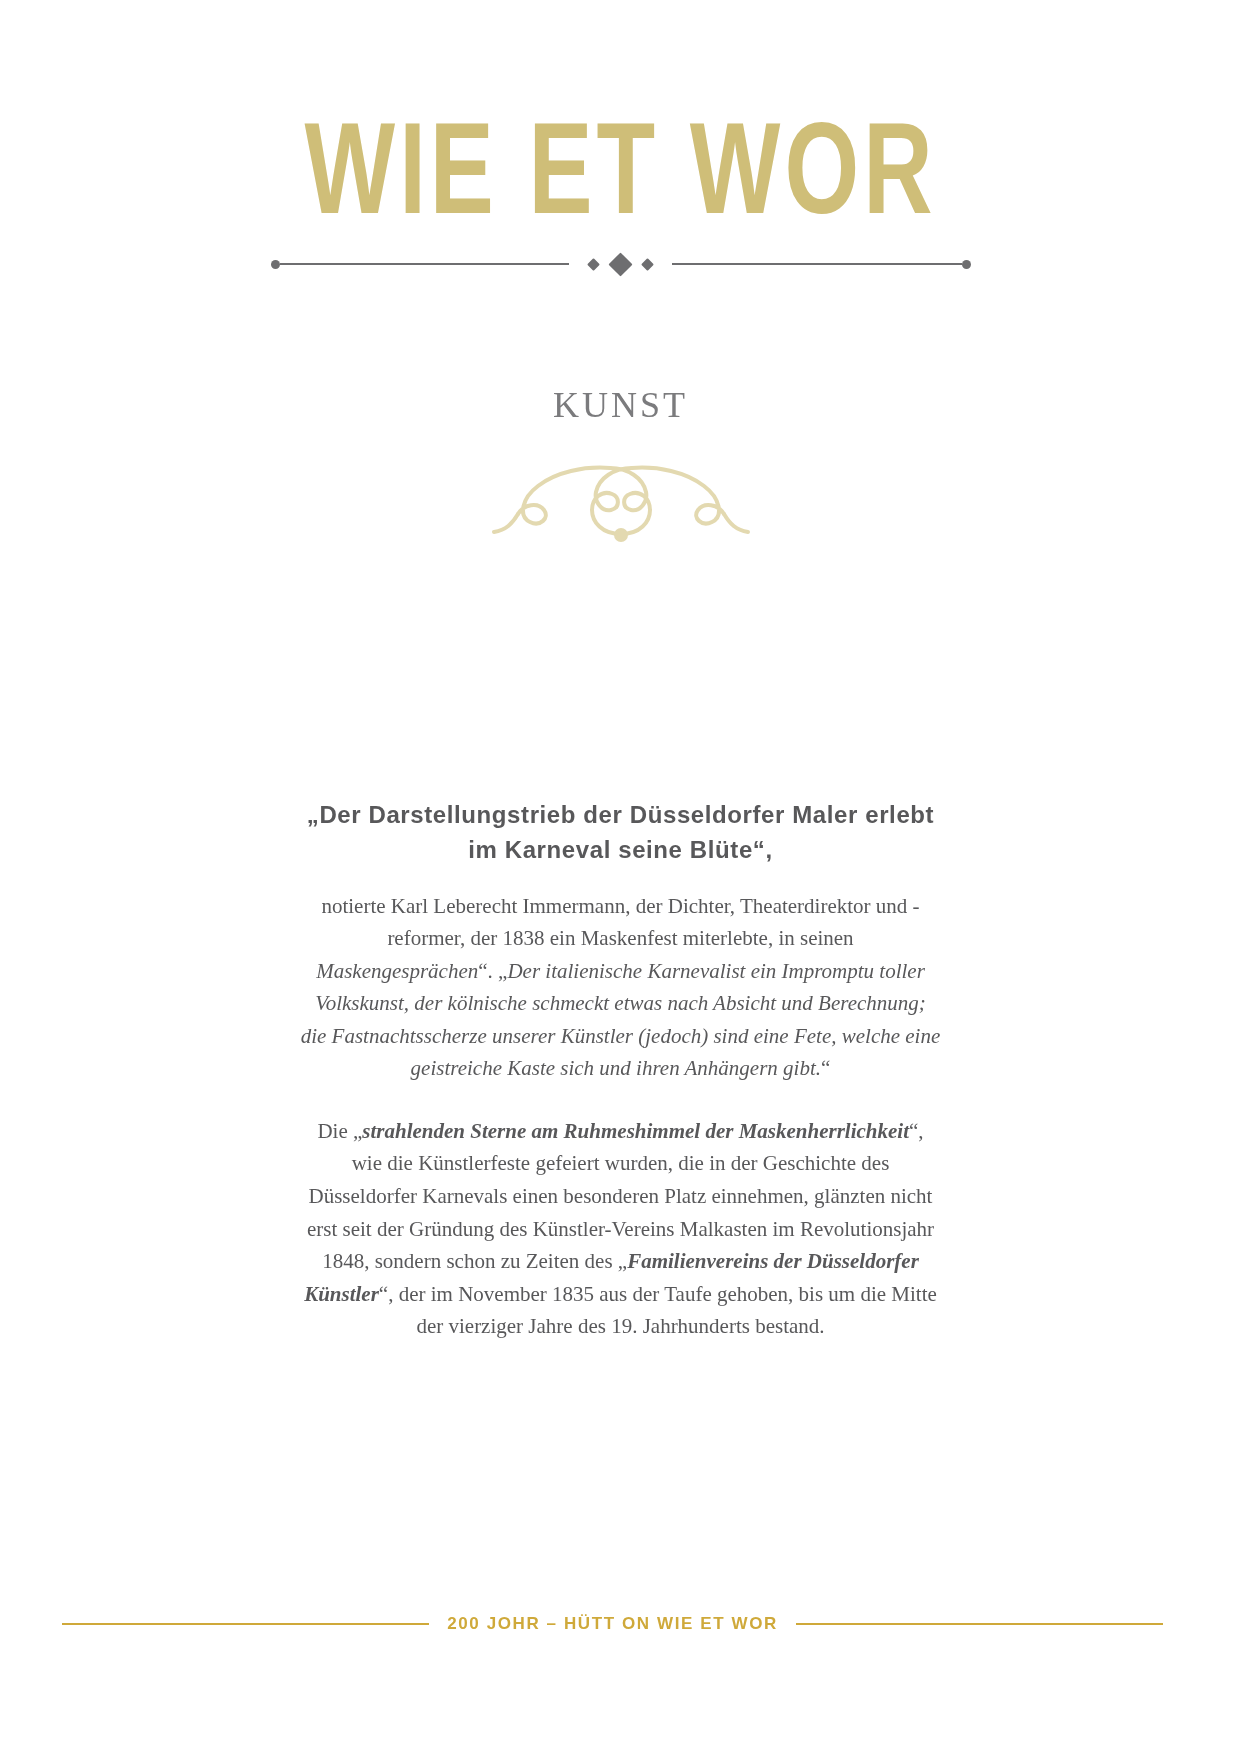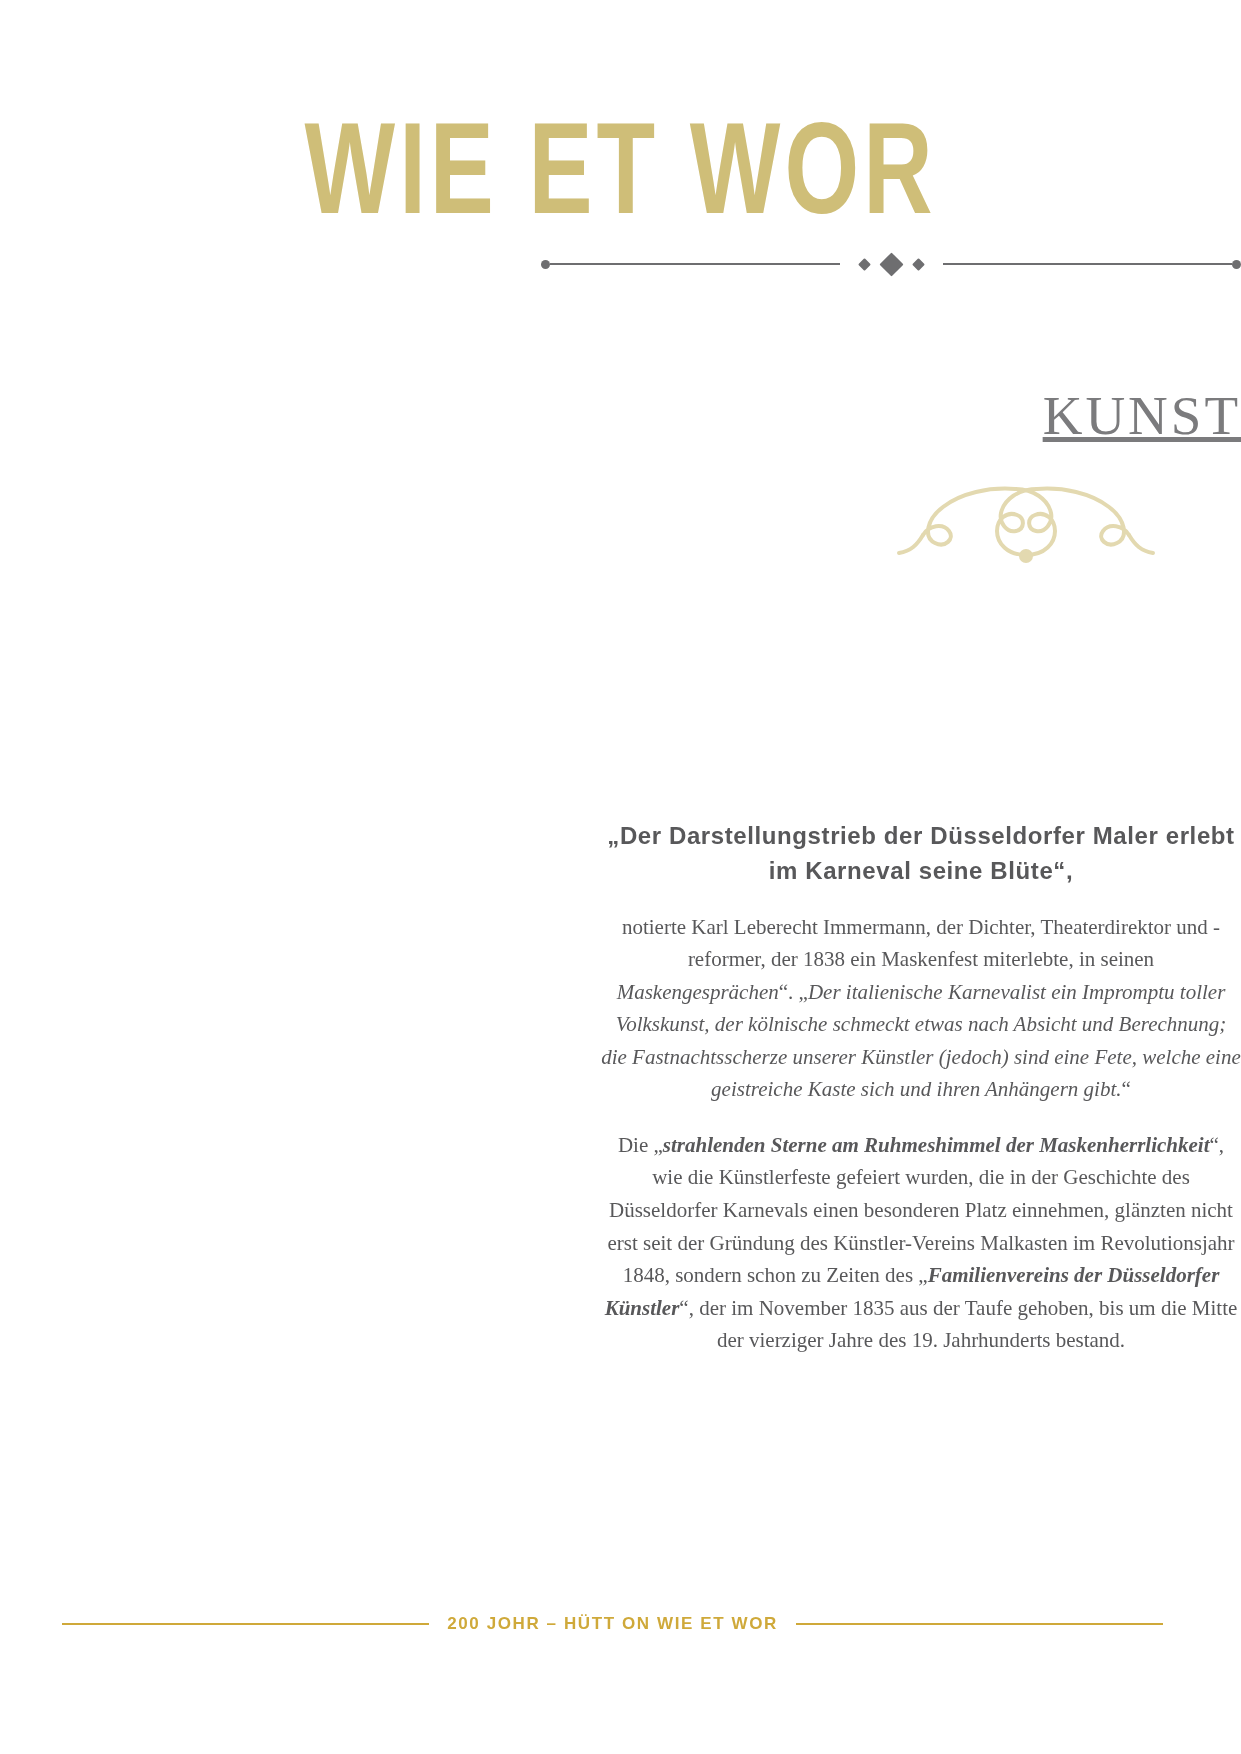--- a/index.html
+++ b/index.html
@@ -14,21 +14,21 @@
     font-family: "Liberation Serif", serif;
     color: #58585a;
     overflow: hidden;
   }
 
   .page {
     position: absolute;
     inset: 0;
     display: flex;
     flex-direction: column;
-    align-items: flex-end;
+    align-items: center;
   }
 
   
   .masthead {
     margin-top: 104px;
     width: 100%;
     display: flex;
     justify-content: center;
   }
   .masthead-title {
@@ -80,24 +80,23 @@
   }
   .diamond.big {
     width: 17px;
     height: 17px;
   }
 
   
   .section-title {
     margin-top: 108px;
     font-family: "Liberation Serif", serif;
-    font-size: 55px;
+    font-size: 36px;
     letter-spacing: 3px;
     color: #7b7b7d;
-    text-decoration: underline;
   }
 
   
   .flourish {
     margin-top: 26px;
     width: 430px;
     height: 110px;
   }
 
   
@@ -115,21 +114,21 @@
     color: #58585a;
     margin: 0 0 22px 0;
   }
   .para {
     font-size: 21px;
     line-height: 1.55;
     margin: 0;
     color: #58585a;
   }
   .para + .para {
-    margin-top: 23px;
+    margin-top: 30px;
   }
   .quote-it {
     font-style: italic;
   }
   .bold-it {
     font-style: italic;
     font-weight: bold;
   }
 
   

